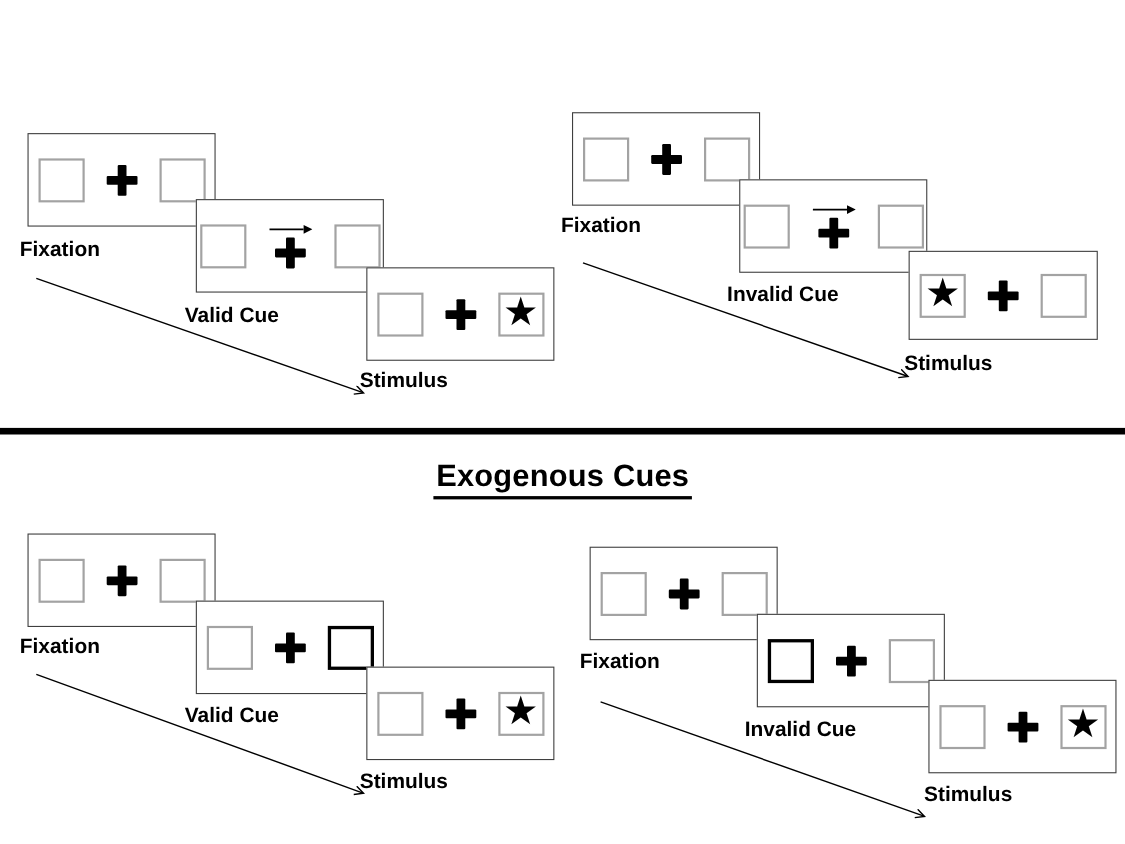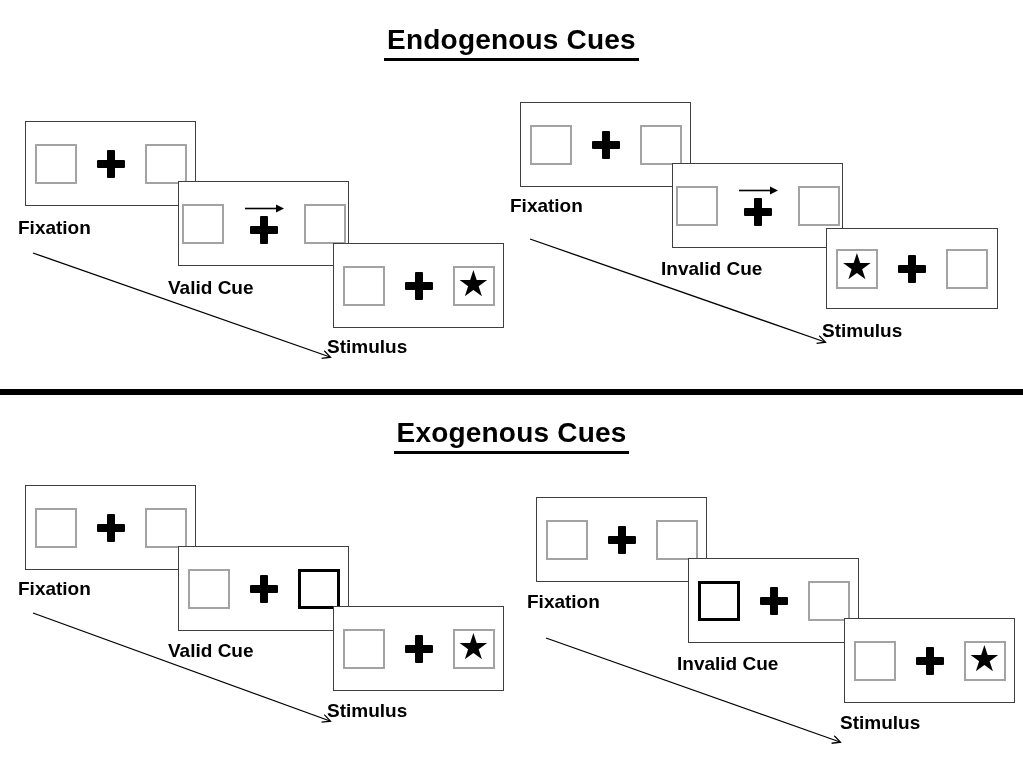--- a/index.html
+++ b/index.html
@@ -93,23 +93,20 @@
       <marker id="vhead" markerWidth="11" markerHeight="10" refX="8" refY="4.5" orient="auto" markerUnits="userSpaceOnUse">
         <path d="M0.5,0.5 L8.5,4.5 L0.5,8.5" fill="none" stroke="#000" stroke-width="1.3"></path>
       </marker>
     </defs>
     <line x1="33" y1="253" x2="330" y2="357" stroke="#000" stroke-width="1.3" marker-end="url(#vhead)"></line>
     <line x1="530" y1="239" x2="825" y2="342" stroke="#000" stroke-width="1.3" marker-end="url(#vhead)"></line>
     <line x1="33" y1="613" x2="330" y2="721" stroke="#000" stroke-width="1.3" marker-end="url(#vhead)"></line>
     <line x1="546" y1="638" x2="840" y2="742" stroke="#000" stroke-width="1.3" marker-end="url(#vhead)"></line>
   </svg>
 
-  <div class="section-title" style="top:24px;">
-    <span class="u">Endogenous Cues</span>
-  </div>
   <div class="section-title" style="top:417px;text-decoration:underline;">
     <span class="u">Exogenous Cues</span>
   </div>
 
   <div class="divider"></div>
 
   <div class="panel z1" style="left:25px; top:121px;">
     <div class="box"></div>
     <div class="mid">
         <div class="plus"></div>

